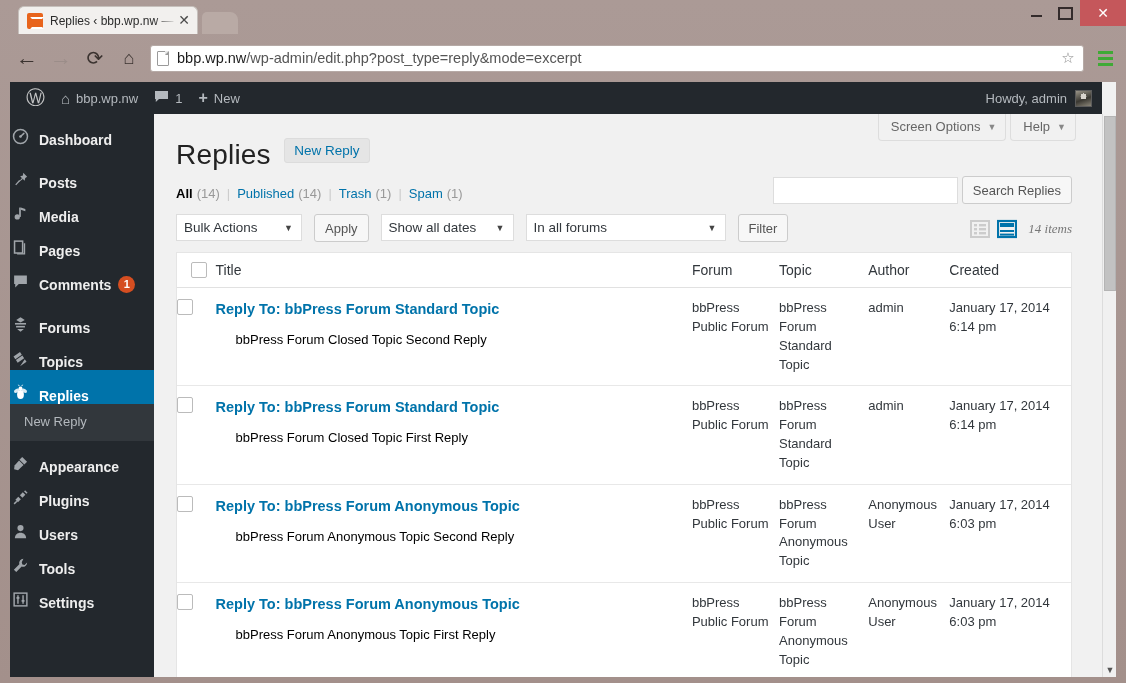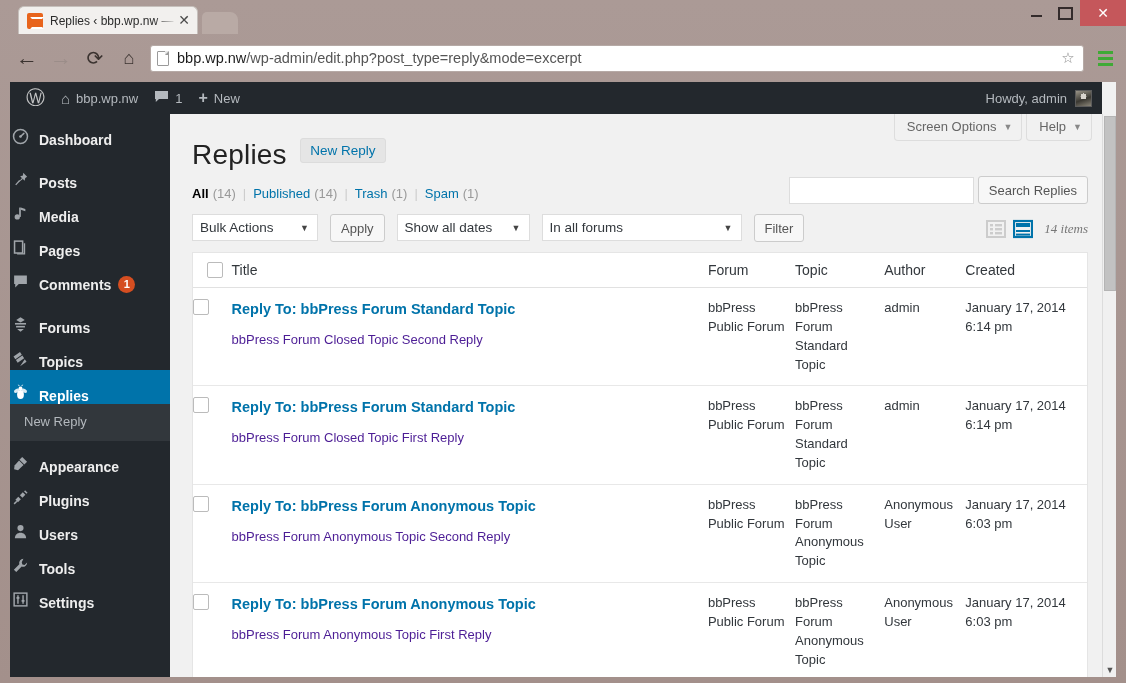--- a/index.html
+++ b/index.html
@@ -200,21 +200,21 @@
   }
   #submenu { background: #32373c; padding: 5px 0 7px 0; }
   .submenu-item {
     padding: 5px 0 5px 14px;
     font-size: 13px; color: #b4b9be; cursor: pointer;
   }
   .submenu-item.current { color: #fff; font-weight: bold; }
 
   
   #wpbody {
-    position: absolute; left: 160px; top: 32px;
+    position: absolute; left: 144px; top: 32px;
     width: 932px; height: 563px;
     background: #f1f1f1;
     overflow: hidden;
   }
 
   #screen-meta-links {
     position: absolute; right: 10px; top: 0;
     display: flex; gap: 4px;
   }
   .meta-link {
@@ -369,22 +369,23 @@
     cursor: pointer;
   }
   .row-title {
     color: #0073aa; font-size: 14.5px;
     font-weight: bold;
     text-decoration: none;
     cursor: pointer;
   }
   .row-excerpt {
     margin-top: 11px;
-    font-size: 13px; color: #4c1d95;
+    font-size: 13px; color: #000000;
     font-weight: normal;
+    margin-left: 20px;
   }
   .cell-muted { color: #32373c; }
   td.title-cell { padding-top: 12px; }
 
   
   #page-scroll {
     position: absolute; right: 0; top: 32px;
     width: 14px; height: 563px;
     background: #f0f0f0;
     border-left: 1px solid #dcdcdc;

